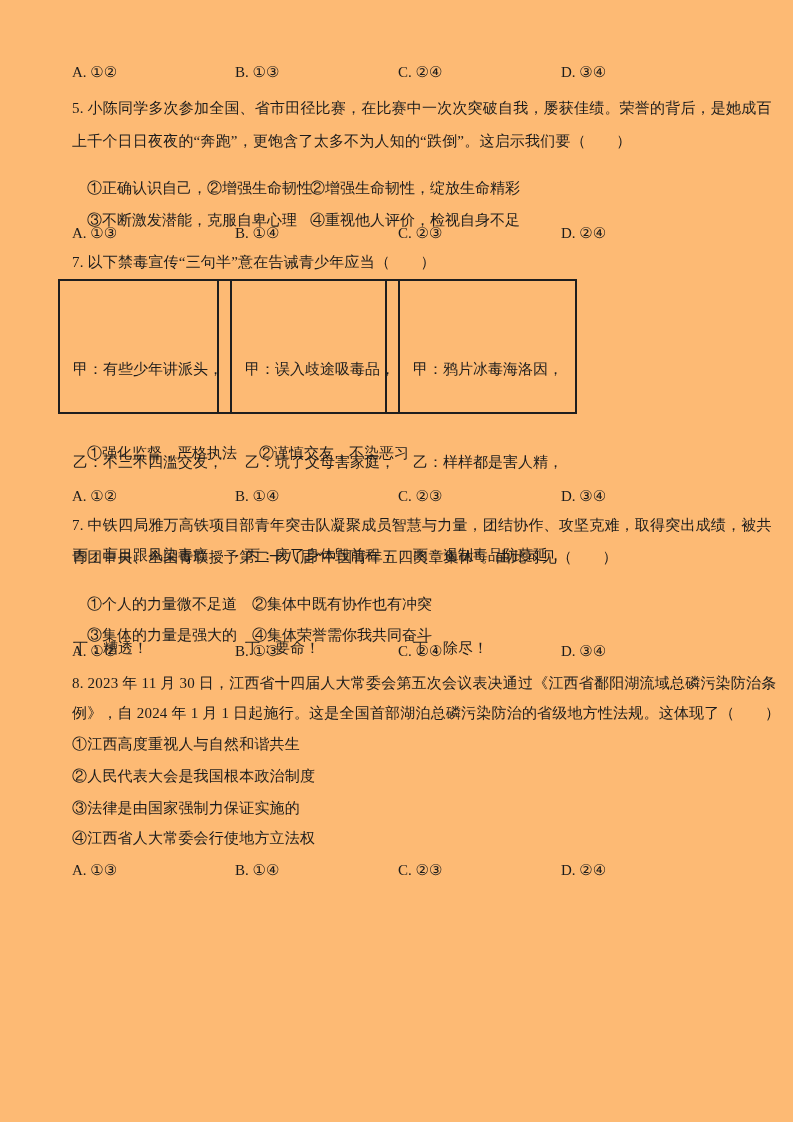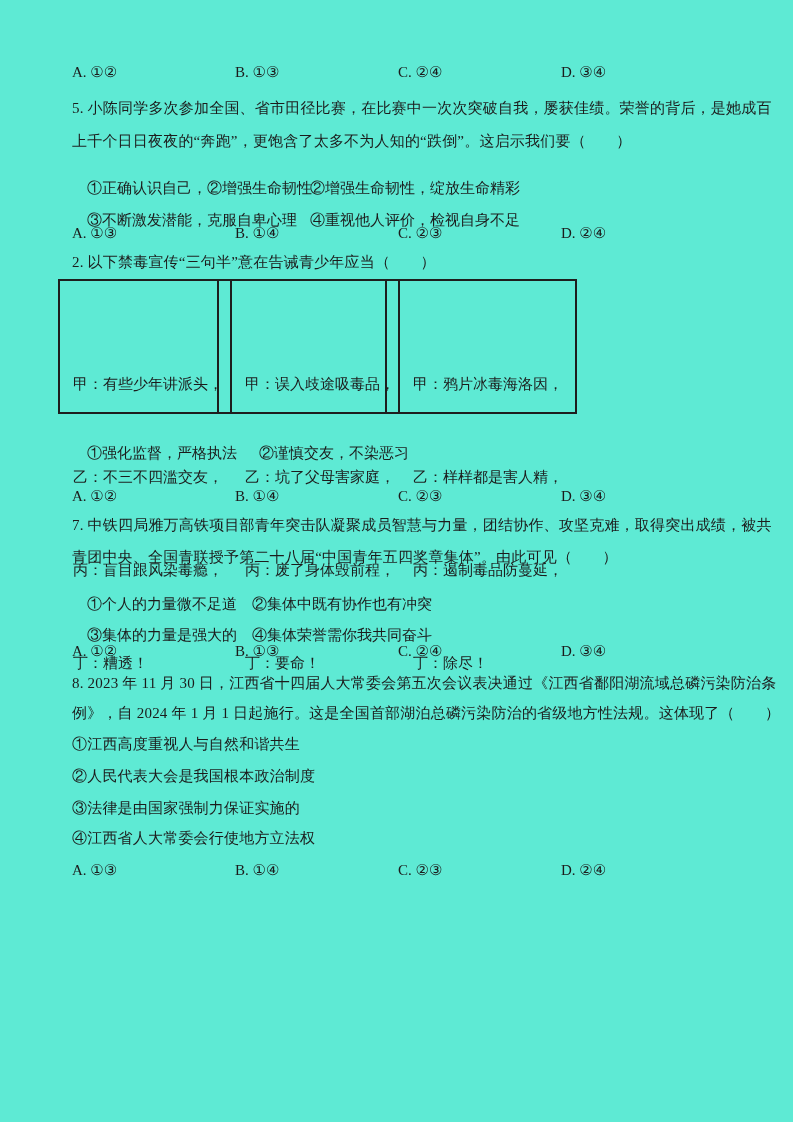--- a/index.html
+++ b/index.html
@@ -5,21 +5,21 @@
   html, body { margin: 0; padding: 0; }
   body {
     width: 793px; height: 1122px;
     background: #ffffff;
     font-family: "Liberation Serif", "DejaVu Serif", serif;
     color: #1c1c1c;
   }
   .page {
     position: relative;
     width: 793px; height: 1122px;
-    background: #5eead4;
+    background: #fdba74;
     overflow: hidden;
   }
   .line {
     position: absolute;
     left: 72px;
     font-size: 15px;
     line-height: 17px;
     white-space: pre;
     letter-spacing: 0.2px;
   }
@@ -48,21 +48,21 @@
     left: 58px;
     top: 279px;
     width: 519px;
     height: 135px;
     border: 2px solid #1e1e1e;
     box-sizing: border-box;
     display: flex;
   }
   .t-col {
     box-sizing: border-box;
-    padding: 26px 0 0 13px;
+    padding: 11px 0 0 13px;
     font-size: 15px;
     line-height: 31px;
     white-space: pre;
   }
   .t-col.c1 { width: 157px; }
   .t-col.c2 { width: 153px; }
   .t-col.c3 { flex: 1; }
   .t-gap {
     box-sizing: border-box;
     width: 15px;
@@ -90,21 +90,21 @@
   <div class="pair" style="top:195px">
     <span class="first w223">③不断激发潜能，克服自卑心理</span><span>④重视他人评价，检视自身不足</span>
   </div>
   <div class="choices-row" style="top:225px">
     <span>A. ①③</span>
     <span>B. ①④</span>
     <span>C. ②③</span>
     <span>D. ②④</span>
   </div>
 
-  <div class="line" style="top:254px">2. 以下禁毒宣传“三句半”意在告诫青少年应当（　　）</div>
+  <div class="line" style="top:254px">7. 以下禁毒宣传“三句半”意在告诫青少年应当（　　）</div>
 
   <div class="verse-table">
     <div class="t-col c1">
       <div>甲：有些少年讲派头，</div>
       <div>乙：不三不四滥交友，</div>
       <div>丙：盲目跟风染毒瘾，</div>
       <div>丁：糟透！</div>
     </div>
     <div class="t-gap"></div>
     <div class="t-col c2">

